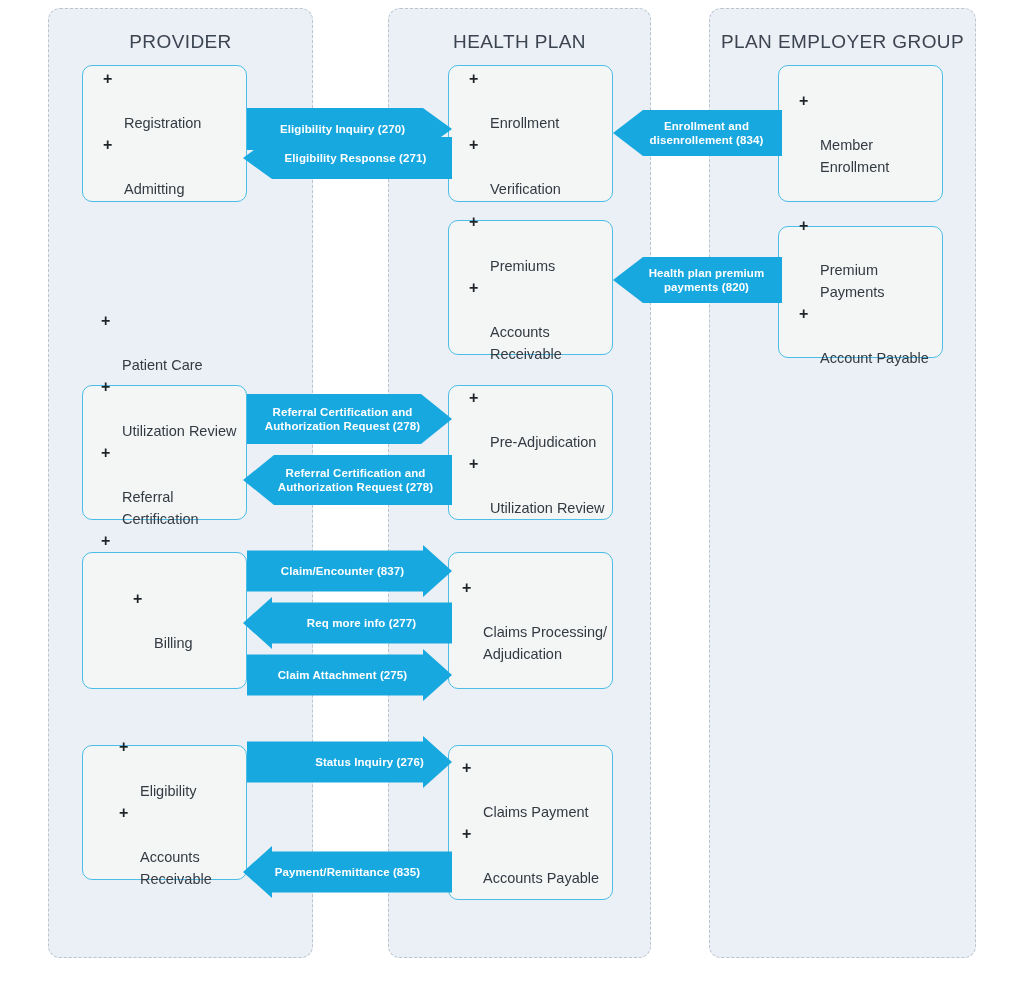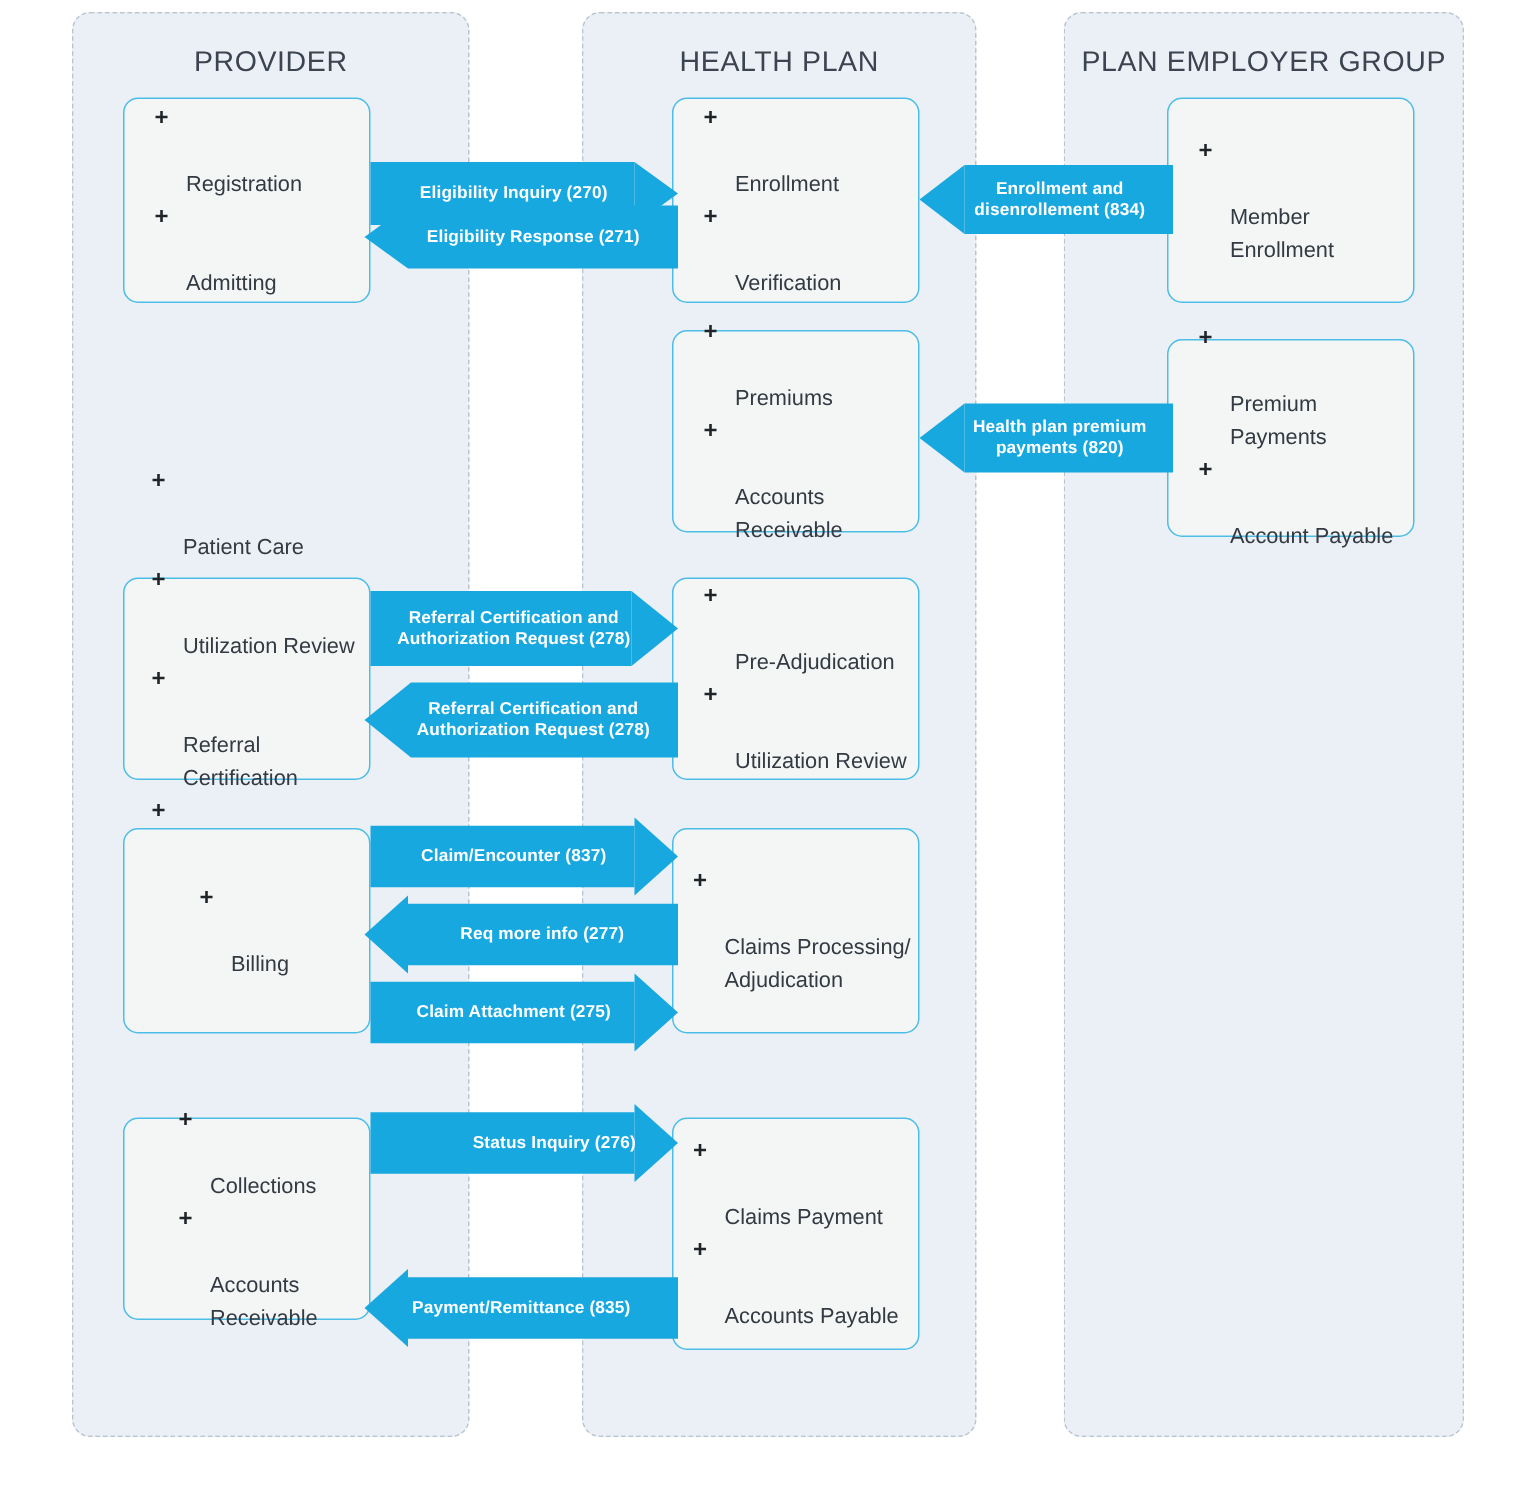--- a/index.html
+++ b/index.html
@@ -184,21 +184,21 @@
         <span class="plus">+</span>
         <span>Premium Payments</span>
       </div>
       <div class="item">
         <span class="plus">+</span>
         <span>Account Payable</span>
       </div>
     </div>
   </div>
 
-  <div class="arrow" style="left:613px;top:269px;width:169px;height:46px;">
+  <div class="arrow" style="left:613px;top:257px;width:169px;height:46px;">
     <div class="shaft" style="left:30px;width:139px;height:46px;"></div>
     <div class="head" style="left:0;border-top:23px solid transparent;border-bottom:23px solid transparent;border-right:30px solid #18a8e0;"></div>
     <div class="lbl" style="margin-left:18px;">Health plan premium
 payments (820)</div>
   </div>
 
   <div class="node" style="left:82px;top:385px;width:165px;height:135px;">
     <div class="node-items" style="padding-left:18px;">
       <div class="item">
         <span class="plus">+</span>
@@ -280,21 +280,21 @@
   <div class="arrow" style="left:247px;top:654px;width:205px;height:41px;">
     <div class="shaft" style="left:0;width:176px;height:41px;"></div>
     <div class="head" style="left:176px;border-top:26px solid transparent;border-bottom:26px solid transparent;border-left:29px solid #18a8e0;"></div>
     <div class="lbl" style="margin-left:-14px;">Claim Attachment (275)</div>
   </div>
 
   <div class="node" style="left:82px;top:745px;width:165px;height:135px;">
     <div class="node-items" style="padding-left:36px;">
       <div class="item">
         <span class="plus">+</span>
-        <span>Collections</span>
+        <span>Eligibility</span>
       </div>
       <div class="item">
         <span class="plus">+</span>
         <span>Accounts
 Receivable</span>
       </div>
     </div>
   </div>
 
   <div class="node" style="left:448px;top:745px;width:165px;height:155px;">

